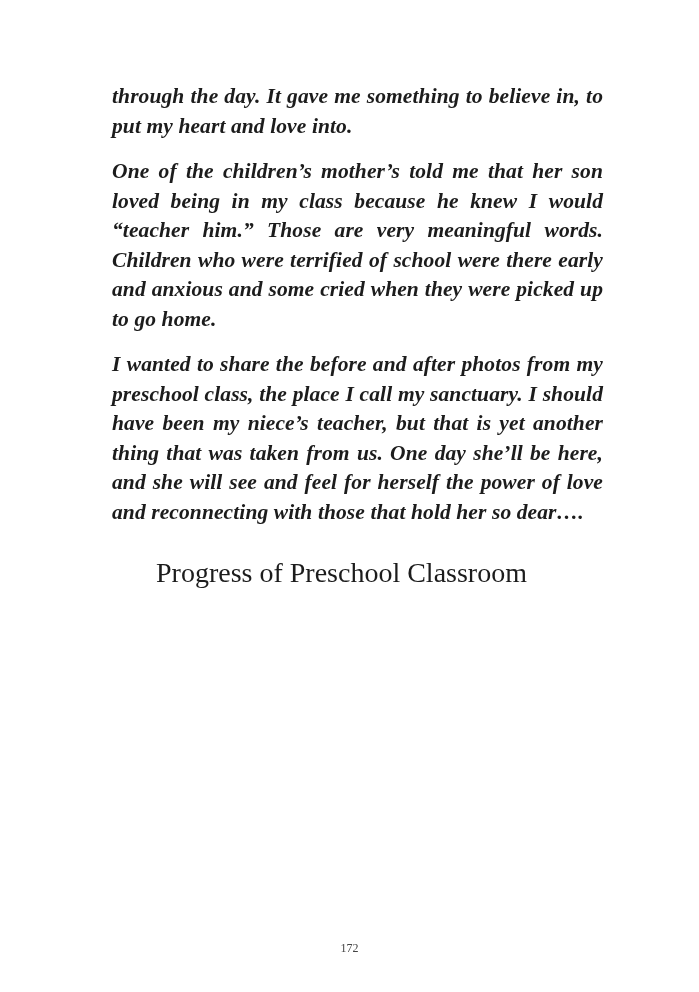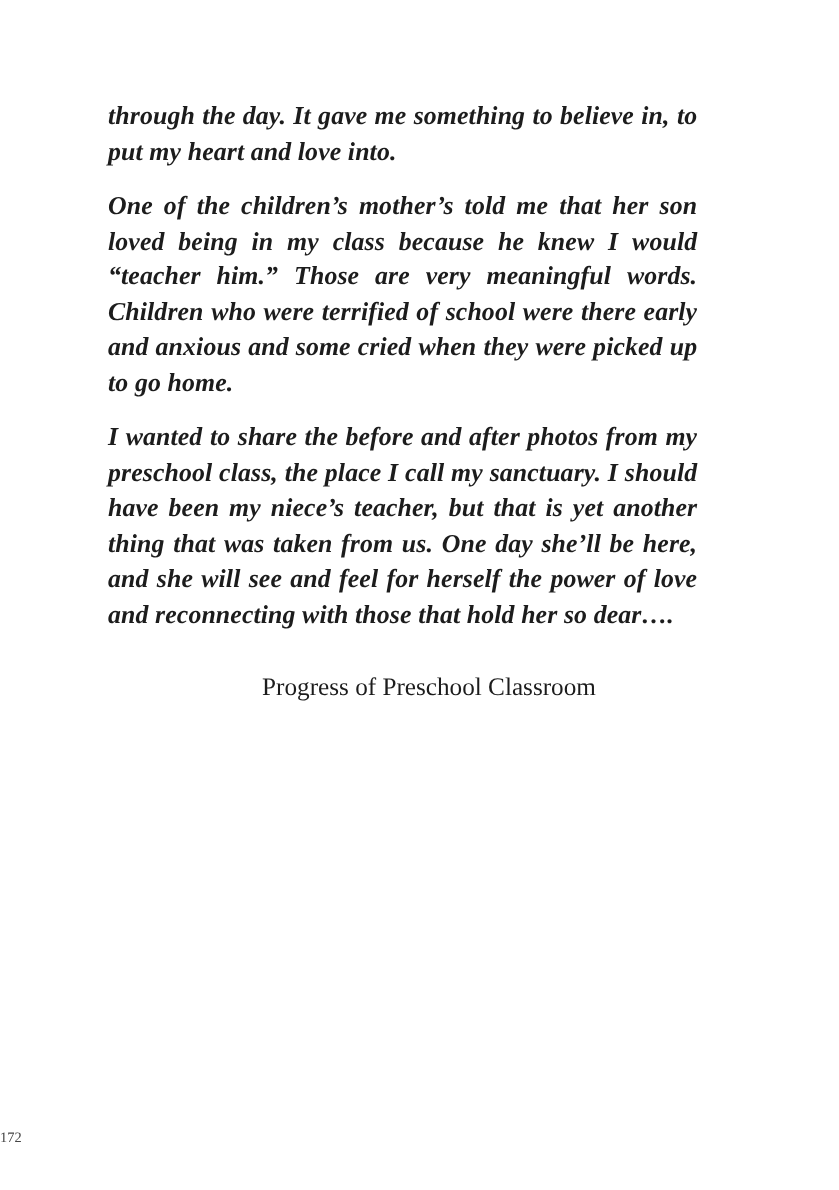--- a/index.html
+++ b/index.html
@@ -19,48 +19,49 @@
     position: absolute;
     top: 0;
     left: 0;
     width: 699px;
     height: 992px;
     background: #ffffff;
   }
   .content {
     position: absolute;
     top: 82px;
-    left: 90px;
+    left: 112px;
     width: 491px;
   }
   p.para {
     margin: 0 0 16px 0;
     font-size: 21.5px;
     line-height: 29.5px;
     text-align: justify;
     text-justify: inter-word;
   }
   p.bold-italic {
     font-style: italic;
     font-weight: bold;
     letter-spacing: 0.1px;
   }
   p.caption {
     font-style: normal;
     font-weight: normal;
-    text-align: center;
+    text-align: left;
     margin-top: 31px;
-    font-size: 21px;
+    font-size: 28px;
     margin-left: 44px;
   }
   .page-number {
     position: absolute;
     bottom: 36px;
     left: 0;
     width: 699px;
+    text-align: center;
     font-size: 12px;
     color: #444444;
     font-style: normal;
     font-weight: normal;
   }
 </style>
 </head>
 <body>
 
 <div class="page">

